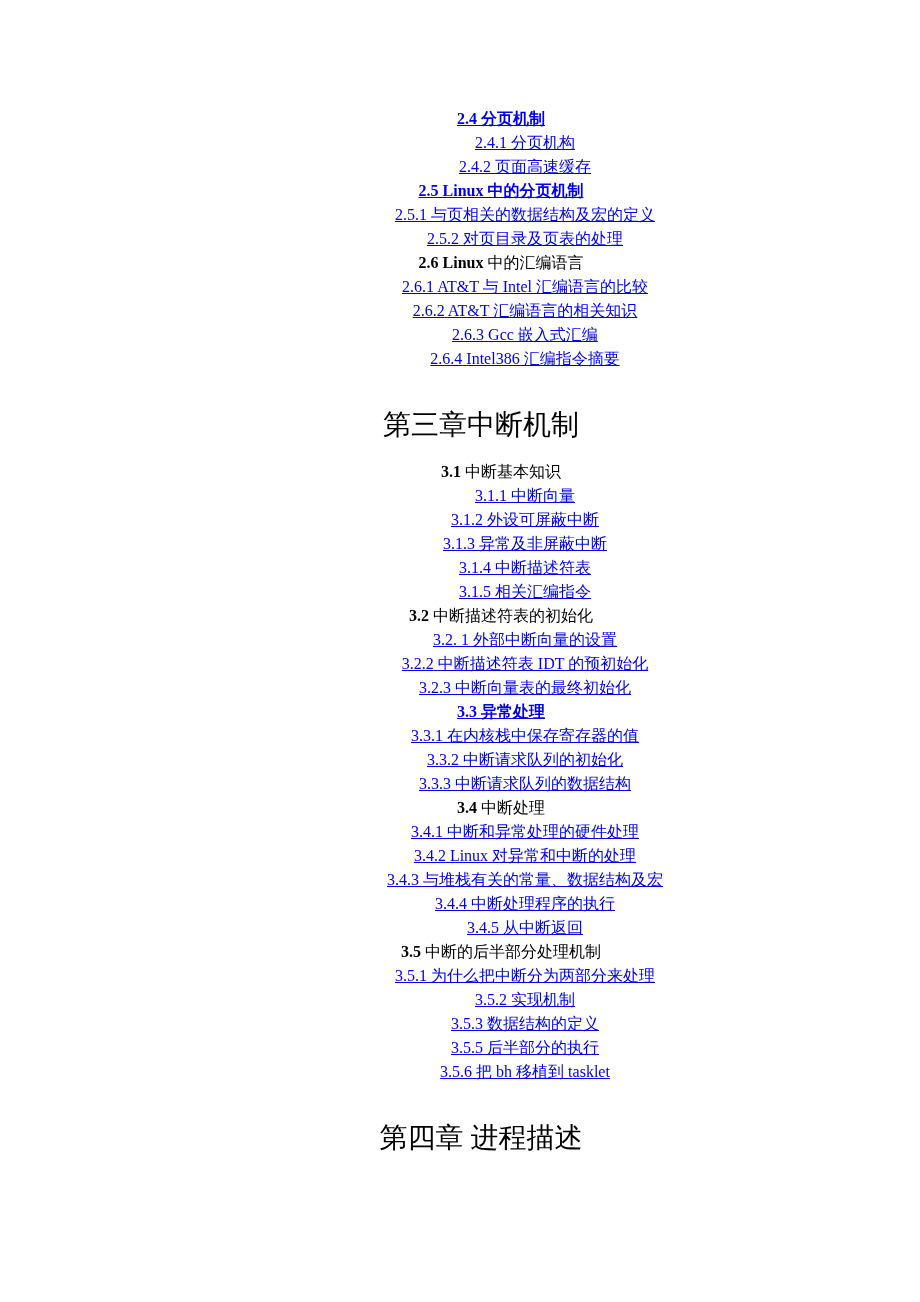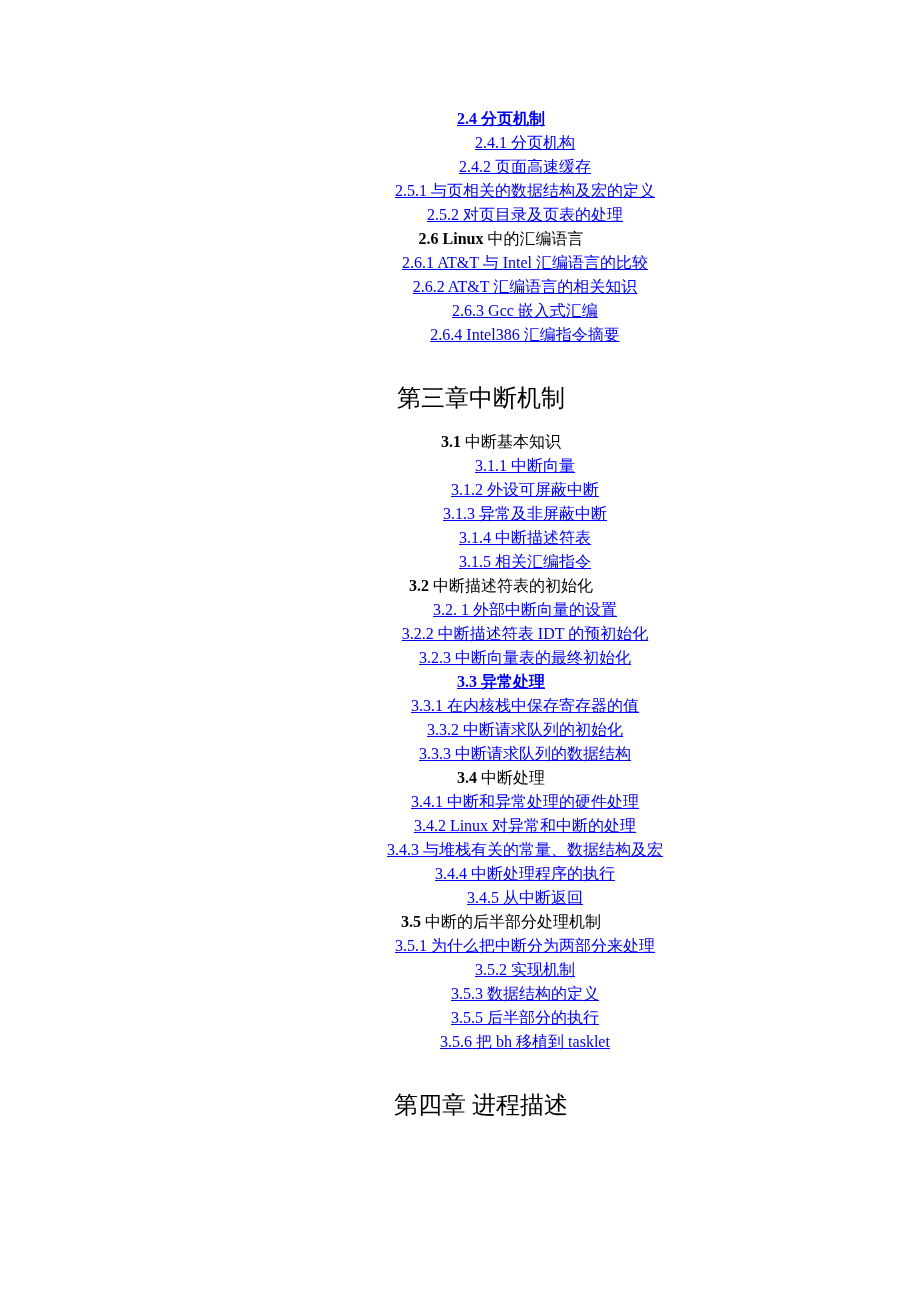--- a/index.html
+++ b/index.html
@@ -34,21 +34,21 @@
   .sub-item a {
     color: #0000EE;
   }
   .section-heading-plain {
     font-weight: bold;
     margin-bottom: 3px;
     margin-top: 1px;
     color: #000;
   }
   .chapter {
-    font-size: 24px;
+    font-size: 28px;
     font-family: "SimSun", "宋体", serif;
     margin-top: 36px;
     margin-bottom: 18px;
     margin-left: -40px;
     color: #000;
   }
   .lvl1 { padding-left: 12px; text-align: center; }
 </style>
 </head>
 <body>
@@ -58,20 +58,23 @@
   <div class="lvl1">
 
     <div class="section-heading">
       <a href="#"><span>2.4</span>  <span>分页机制</span></a>
     </div>
     <div class="sub-list">
       <div class="sub-item"><a href="#"><span>2.4.1</span>  <span>分页机构</span></a></div>
       <div class="sub-item"><a href="#"><span>2.4.2</span> <span>页面高速缓存</span></a></div>
     </div>
 
+    <div class="section-heading">
+      <a href="#">2.5 Linux 中的分页机制</a>
+    </div>
     <div class="sub-list">
       <div class="sub-item"><a href="#"><span>2.5.1</span>  <span>与页相关的数据结构及宏的定义</span></a></div>
       <div class="sub-item"><a href="#"><span>2.5.2</span>  <span>对页目录及页表的处理</span></a></div>
     </div>
 
     <div class="section-heading-plain">
       <span>2.6 Linux</span><span style="font-weight:normal;"> 中的汇编语言</span>
     </div>
     <div class="sub-list">
       <div class="sub-item"><a href="#"><span>2.6.1</span> <span>AT&amp;T 与 Intel 汇编语言的比较</span></a></div>

